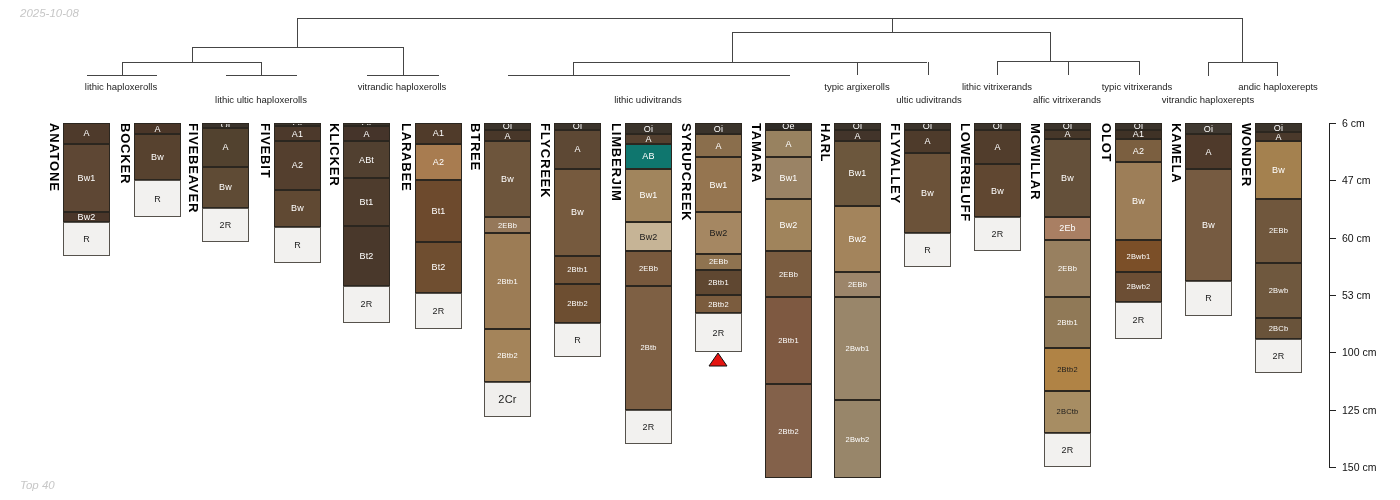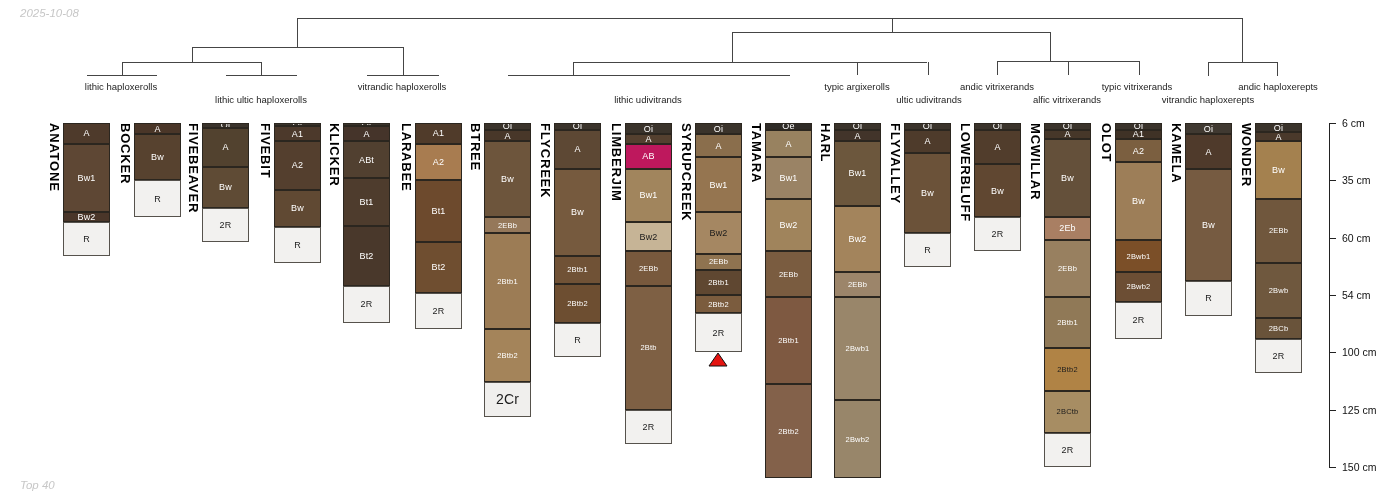--- a/index.html
+++ b/index.html
@@ -56,21 +56,21 @@
       <div class="dseg" style="left: 1208.3px; top: 61.7px; width: 1px; height: 14px; background: rgb(69, 69, 69);"></div>
       <div class="dseg" style="left: 1277.3px; top: 61.7px; width: 1px; height: 14px; background: rgb(69, 69, 69);"></div>
     </div>
   <div id="group-labels">
       <div class="group-label" style="left: -89px; top: 81px;">lithic haploxerolls</div>
       <div class="group-label" style="left: 51px; top: 94px;">lithic ultic haploxerolls</div>
       <div class="group-label" style="left: 192px; top: 81px;">vitrandic haploxerolls</div>
       <div class="group-label" style="left: 438px; top: 94px;">lithic udivitrands</div>
       <div class="group-label" style="left: 647px; top: 81px;">typic argixerolls</div>
       <div class="group-label" style="left: 719px; top: 94px;">ultic udivitrands</div>
-      <div class="group-label" style="left: 787px; top: 81px;">andic vitrixerands</div>
+      <div class="group-label" style="left: 787px; top: 81px;">lithic vitrixerands</div>
       <div class="group-label" style="left: 857px; top: 94px;">alfic vitrixerands</div>
       <div class="group-label" style="left: 927px; top: 81px;">typic vitrixerands</div>
       <div class="group-label" style="left: 998px; top: 94px;">vitrandic haploxerepts</div>
       <div class="group-label" style="left: 1068px; top: 81px;">andic haploxerepts</div>
     </div>
   <div id="profiles">
       <div class="profile-name" style="left: 61px; top: 123px;">ANATONE</div>
       <div class="horizon" style="left: 63px; top: 123px; width: 47px; height: 20.64px; background: rgb(78, 58, 43); outline: rgb(43, 38, 31) solid 1px; outline-offset: -1px;">
         <span style="font-size: 9px; color: rgb(255, 255, 255);">A</span>
       </div>
@@ -170,21 +170,21 @@
       <div class="horizon" style="left: 484px; top: 217.027px; width: 47px; height: 16.0533px; background: rgb(149, 120, 90); outline: rgb(43, 38, 31) solid 1px; outline-offset: -1px;">
         <span style="font-size: 7.5px; color: rgb(255, 255, 255);">2EBb</span>
       </div>
       <div class="horizon" style="left: 484px; top: 233.08px; width: 47px; height: 96.3199px; background: rgb(156, 124, 85); outline: rgb(43, 38, 31) solid 1px; outline-offset: -1px;">
         <span style="font-size: 7.5px; color: rgb(255, 255, 255);">2Btb1</span>
       </div>
       <div class="horizon" style="left: 484px; top: 329.4px; width: 47px; height: 52.7466px; background: rgb(164, 132, 90); outline: rgb(43, 38, 31) solid 1px; outline-offset: -1px;">
         <span style="font-size: 7.5px; color: rgb(255, 255, 255);">2Btb2</span>
       </div>
       <div class="horizon" style="left: 484px; top: 382.146px; width: 47px; height: 34.4px; background: rgb(240, 239, 237); outline: rgb(86, 82, 76) solid 1px; outline-offset: -1px;">
-        <span style="font-size: 14px; color: rgb(28, 28, 28);">2Cr</span>
+        <span style="font-size: 11px; color: rgb(28, 28, 28);">2Cr</span>
       </div>
       <div class="profile-name" style="left: 552px; top: 123px;">FLYCREEK</div>
       <div class="horizon" style="left: 554px; top: 123px; width: 47px; height: 6.87999px; background: rgb(58, 51, 43); outline: rgb(43, 38, 31) solid 1px; outline-offset: -1px;">
         <span style="font-size: 9px; color: rgb(255, 255, 255);">Oi</span>
       </div>
       <div class="horizon" style="left: 554px; top: 129.88px; width: 47px; height: 38.9866px; background: rgb(93, 72, 52); outline: rgb(43, 38, 31) solid 1px; outline-offset: -1px;">
         <span style="font-size: 9px; color: rgb(255, 255, 255);">A</span>
       </div>
       <div class="horizon" style="left: 554px; top: 168.867px; width: 47px; height: 87.1465px; background: rgb(118, 90, 62); outline: rgb(43, 38, 31) solid 1px; outline-offset: -1px;">
         <span style="font-size: 9px; color: rgb(255, 255, 255);">Bw</span>
@@ -198,21 +198,21 @@
       <div class="horizon" style="left: 554px; top: 322.52px; width: 47px; height: 34.4px; background: rgb(242, 241, 239); outline: rgb(86, 82, 76) solid 1px; outline-offset: -1px;">
         <span style="font-size: 9px; color: rgb(28, 28, 28);">R</span>
       </div>
       <div class="profile-name" style="left: 623px; top: 123px;">LIMBERJIM</div>
       <div class="horizon" style="left: 625px; top: 123px; width: 47px; height: 11.4667px; background: rgb(58, 51, 43); outline: rgb(43, 38, 31) solid 1px; outline-offset: -1px;">
         <span style="font-size: 9px; color: rgb(255, 255, 255);">Oi</span>
       </div>
       <div class="horizon" style="left: 625px; top: 134.467px; width: 47px; height: 9.17332px; background: rgb(84, 64, 47); outline: rgb(43, 38, 31) solid 1px; outline-offset: -1px;">
         <span style="font-size: 9px; color: rgb(255, 255, 255);">A</span>
       </div>
-      <div class="horizon" style="left: 625px; top: 143.64px; width: 47px; height: 25.2266px; background: #be185d; outline: rgb(43, 38, 31) solid 1px; outline-offset: -1px;">
+      <div class="horizon" style="left: 625px; top: 143.64px; width: 47px; height: 25.2266px; background: #0f766e; outline: rgb(43, 38, 31) solid 1px; outline-offset: -1px;">
         <span style="font-size: 9px; color: rgb(255, 255, 255);">AB</span>
       </div>
       <div class="horizon" style="left: 625px; top: 168.867px; width: 47px; height: 52.7466px; background: rgb(161, 133, 93); outline: rgb(43, 38, 31) solid 1px; outline-offset: -1px;">
         <span style="font-size: 9px; color: rgb(255, 255, 255);">Bw1</span>
       </div>
       <div class="horizon" style="left: 625px; top: 221.613px; width: 47px; height: 29.8133px; background: rgb(198, 180, 150); outline: rgb(43, 38, 31) solid 1px; outline-offset: -1px;">
         <span style="font-size: 9px; color: rgb(28, 28, 28);">Bw2</span>
       </div>
       <div class="horizon" style="left: 625px; top: 251.426px; width: 47px; height: 34.4px; background: rgb(120, 89, 61); outline: rgb(43, 38, 31) solid 1px; outline-offset: -1px;">
         <span style="font-size: 7.5px; color: rgb(255, 255, 255);">2EBb</span>
@@ -402,25 +402,25 @@
       </div>
       <div class="horizon" style="left: 1255px; top: 338.573px; width: 47px; height: 34.4px; background: rgb(242, 241, 239); outline: rgb(86, 82, 76) solid 1px; outline-offset: -1px;">
         <span style="font-size: 9px; color: rgb(28, 28, 28);">2R</span>
       </div>
     </div>
   <div id="depth-axis">
       <div class="axis-line" style="left: 1329px; top: 123px; width: 1px; height: 344px;"></div>
       <div class="axis-tick" style="left: 1329px; top: 123px; width: 7px; height: 1px;"></div>
       <div class="axis-label" style="left: 1342px; top: 117px;">6 cm</div>
       <div class="axis-tick" style="left: 1329px; top: 180.333px; width: 7px; height: 1px;"></div>
-      <div class="axis-label" style="left: 1342px; top: 174.333px;">35 cm</div>
+      <div class="axis-label" style="left: 1342px; top: 174.333px;">47 cm</div>
       <div class="axis-tick" style="left: 1329px; top: 237.666px; width: 7px; height: 1px;"></div>
       <div class="axis-label" style="left: 1342px; top: 231.666px;">60 cm</div>
       <div class="axis-tick" style="left: 1329px; top: 295px; width: 7px; height: 1px;"></div>
-      <div class="axis-label" style="left: 1342px; top: 289px;">54 cm</div>
+      <div class="axis-label" style="left: 1342px; top: 289px;">53 cm</div>
       <div class="axis-tick" style="left: 1329px; top: 352.333px; width: 7px; height: 1px;"></div>
       <div class="axis-label" style="left: 1342px; top: 346.333px;">100 cm</div>
       <div class="axis-tick" style="left: 1329px; top: 409.666px; width: 7px; height: 1px;"></div>
       <div class="axis-label" style="left: 1342px; top: 403.666px;">125 cm</div>
       <div class="axis-tick" style="left: 1329px; top: 467px; width: 7px; height: 1px;"></div>
       <div class="axis-label" style="left: 1342px; top: 461px;">150 cm</div>
     </div>
 <svg id="marker-svg" width="20" height="16" style="left: 708px; top: 352px;">
       <polygon points="10,1 1,14 19,14" fill="#e51410" stroke="#111111" stroke-width="1"></polygon>
     </svg>

